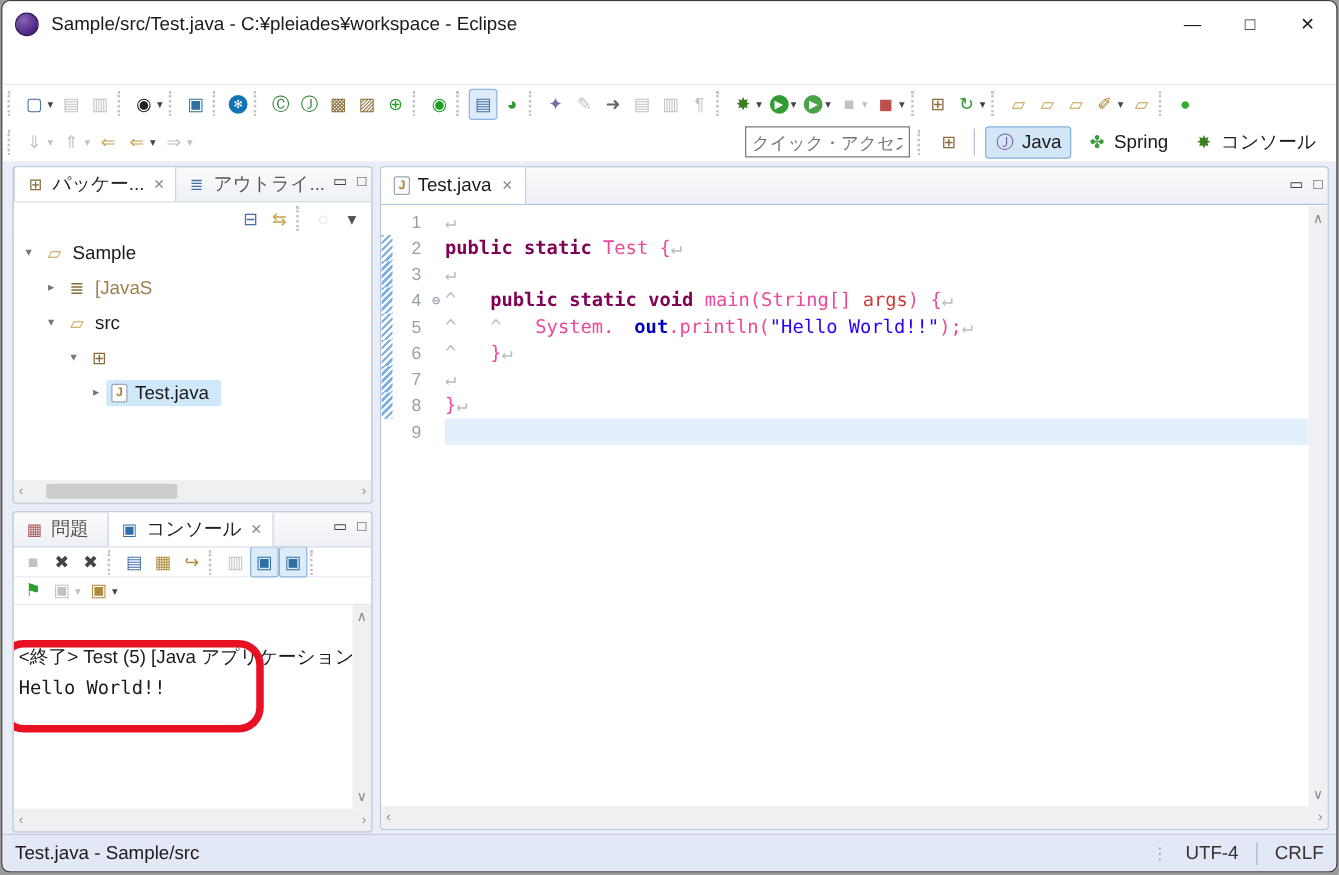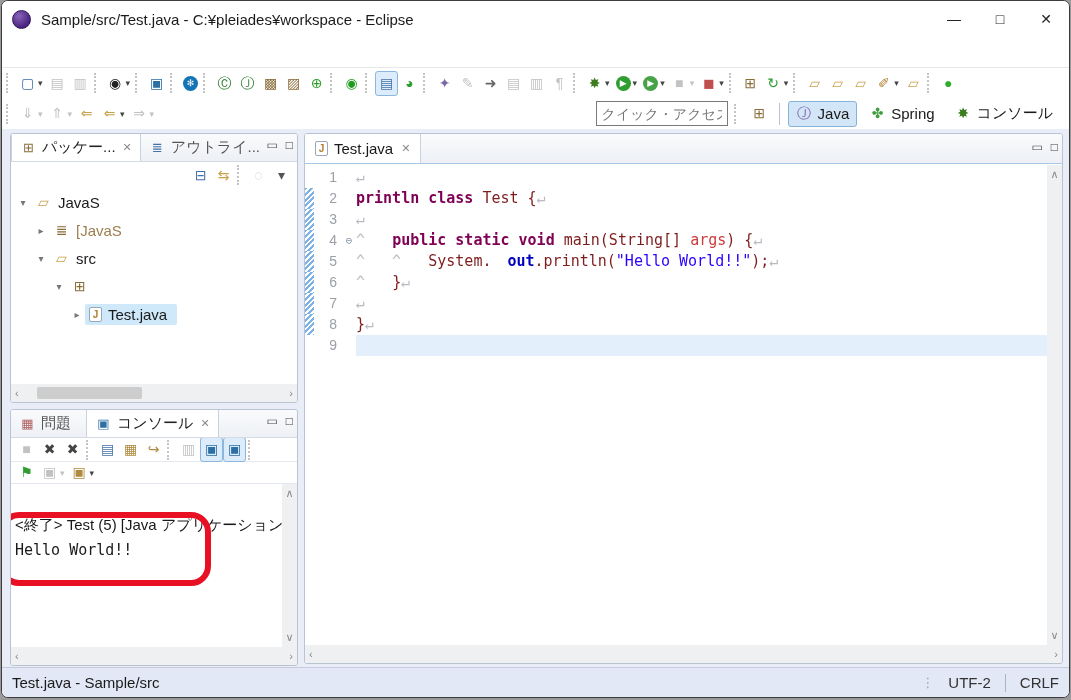--- a/index.html
+++ b/index.html
@@ -74,21 +74,21 @@
   .code{position:absolute;top:31px;left:0;right:15px;bottom:18px;overflow:hidden;background:#fff;padding-top:2px;}
   .cl{display:flex;height:21px;font-family:"DejaVu Sans Mono",monospace;font-size:15px;line-height:21px;}
   .hatch{width:9px;flex:none;}
   .cl.h .hatch{background:repeating-linear-gradient(135deg,#7fb2e4 0 2px,#ffffff 2px 4px);}
   .ln{width:28px;flex:none;text-align:right;color:#9aa0a6;padding-right:5px;
     font-family:"Liberation Sans",sans-serif;font-size:14px;}
   .fold{width:14px;flex:none;color:#8a97a8;font-size:11px;text-align:center;}
   .txt{flex:1;white-space:pre;}
   .cl.cur .txt{background:#e4effc;}
   .kw{color:#7f0055;font-weight:bold;}
-  .pl{color:#7f1d1d;}
+  .pl{color:#ec4899;}
   .st{color:#2a00ff;}
   .fd{color:#0000c0;font-weight:bold;margin-left:16px;}
   .ar{color:#cd3c3c;}
   .ws{color:#b8bcc2;}
   
   .con-content{position:absolute;top:100px;left:0;right:15px;bottom:18px;background:#fff;overflow:hidden;}
   .con-title{font-size:15px;padding:6px 4px 2px 4px;white-space:nowrap;}
   .con-out{font-family:"DejaVu Sans Mono",monospace;font-size:15px;padding:4px;white-space:nowrap;}
   .redbox{position:absolute;left:-12px;top:2px;width:212px;height:74px;border:6px solid #e81123;
     border-radius:20px;pointer-events:none;}
@@ -338,21 +338,21 @@
           <span class="tbi">
             <span class="glyph" style="color: rgb(85, 85, 85);">▾</span>
           </span>
         </div>
       <div class="tree">
 
       <div class="trw" style="padding-left: 4px;">
             <span class="tw">▾</span>
             <span class="cnt">
               <span class="ticn glyph" style="color: rgb(201, 162, 74);">▱</span>
-              <span class="tlb">JavaS</span>
+              <span class="tlb">Sample</span>
               <span class="tsuf"></span>
             </span>
           </div>
           <div class="trw" style="padding-left: 22px;">
             <span class="tw">▸</span>
             <span class="cnt">
               <span class="ticn glyph" style="color: rgb(138, 109, 59);">≣</span>
               <span class="tsuf">[JavaS</span>
             </span>
           </div>
@@ -486,21 +486,21 @@
       <div class="cl">
             <span class="hatch"></span>
             <span class="ln">1</span>
             <span class="fold"></span>
             <span class="txt"><span class="ws">↵</span></span>
           </div>
           <div class="cl h">
             <span class="hatch"></span>
             <span class="ln">2</span>
             <span class="fold"></span>
-            <span class="txt"><span class="kw">println class</span><span class="pl"> Test {</span><span class="ws">↵</span></span>
+            <span class="txt"><span class="kw">public static</span><span class="pl"> Test {</span><span class="ws">↵</span></span>
           </div>
           <div class="cl h">
             <span class="hatch"></span>
             <span class="ln">3</span>
             <span class="fold"></span>
             <span class="txt"><span class="ws">↵</span></span>
           </div>
           <div class="cl h">
             <span class="hatch"></span>
             <span class="ln">4</span>
@@ -546,19 +546,19 @@
         <span>‹</span>
         <span>›</span>
       </div>
     </div>
   </div>
 
   <div class="statusbar">
     <span>Test.java - Sample/src</span>
     <span class="sb-right">
       <span class="sbdots">⋮</span>
-      <span>UTF-2</span>
+      <span>UTF-4</span>
       <span class="sbsep"></span>
       <span>CRLF</span>
     </span>
   </div>
 
 </div>
 
 </body></html>

